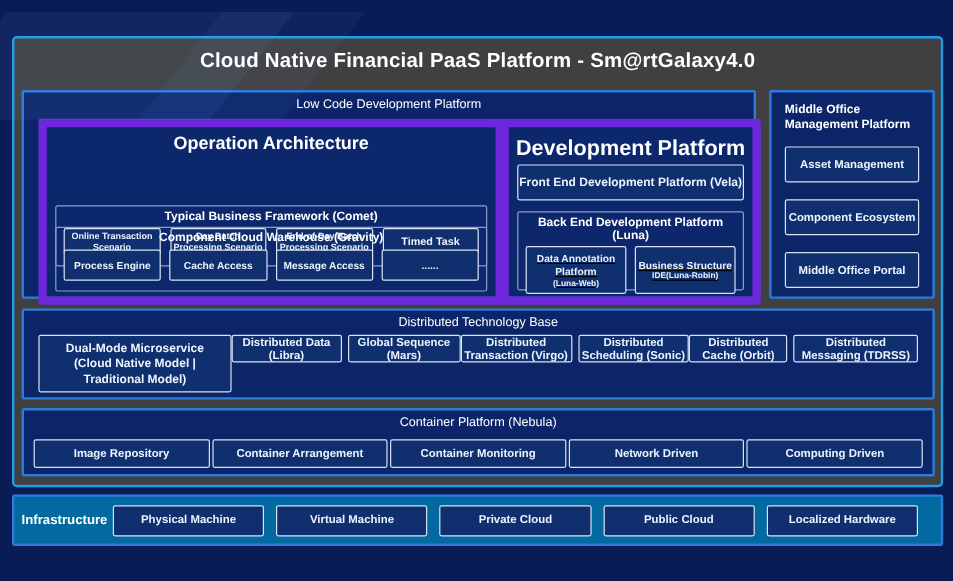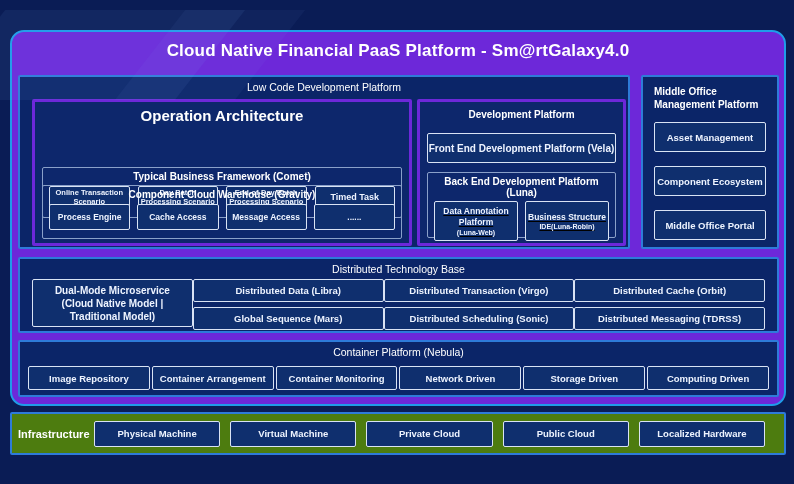--- a/index.html
+++ b/index.html
@@ -10,45 +10,45 @@
     -webkit-font-smoothing:antialiased;
   }
   
   .streak { position:absolute; pointer-events:none; z-index:5;
     background:rgba(130,180,255,0.07); transform:skewX(-38deg); }
   .s1 { left:-30px; top:10px; width:240px; height:90px; }
   .s2 { left:150px; top:10px; width:120px; height:90px; background:rgba(130,180,255,0.05); }
 
   .main-box {
     position:absolute; left:10px; top:30px; width:772px; height:372px;
-    border:2px solid #1f9ce9; background:#6d28d9; border-radius:14px;
+    border:2px solid #1f9ce9; background:#404040; border-radius:4px;
   }
   .main-title {
     position:absolute; top:9px; left:0; right:0; text-align:center;
     color:#ffffff; font-size:17px; font-weight:bold; letter-spacing:.2px; z-index:6;
   }
 
   .section {
     position:absolute; border:2px solid #2e7bd9; background:#0b2568; border-radius:2px;
   }
   .sec-title { text-align:center; color:#ffffff; font-weight:normal; font-size:10.5px; padding-top:4px; }
 
   .lowcode   { left:6px;  top:43px;  width:608px; height:170px; }
   .midoffice { left:629px; top:43px; width:134px; height:170px; }
   .distrib   { left:6px;  top:225px; width:757px; height:72px; }
   .containerp{ left:6px;  top:308px; width:757px; height:53px; }
 
   .sub-box {
-    position:absolute; border:3px solid #6d28d9; background:rgba(18,48,120,0.25); border-radius:2px;
+    position:absolute; border:7px solid #6d28d9; background:rgba(18,48,120,0.25); border-radius:2px;
   }
   .op-arch { left:12px; top:22px; width:374px; height:141px; }
   .dev-plat{ left:397px; top:22px; width:203px; height:141px; }
   .box-title { text-align:center; color:#fff; font-weight:bold; }
   .box-title.lg { font-size:15px; padding-top:5px; }
-  .box-title.md { font-size:10px; padding-top:7px; }
+  .box-title.md { font-size:18px; padding-top:7px; }
 
   .group { position:absolute; border:1px solid #8aa0c9; border-radius:2px; }
   .group-title { text-align:center; color:#fff; font-weight:bold; font-size:10px; padding-top:3px; }
   .comet   { left:7px; top:29px;  width:358px; height:49px;margin-top:36px; }
   .gravity { left:7px; top:83px;  width:358px; height:52px; }
   .backend { left:7px; top:70px;  width:187px; height:64px; }
 
   .leaf {
     border:1px solid #d9e3f4; background:#0f2f6e; border-radius:2px;
     color:#eef4ff; font-weight:bold; text-align:center;
@@ -69,29 +69,29 @@
   .midoffice .mo-title {
     color:#fff; font-weight:bold; font-size:10px; line-height:1.3;
     padding:8px 0 0 11px; width:110px;
   }
   .mo-items { display:flex; flex-direction:column; gap:14px; padding:11px 11px 0 11px; }
   .mo-items .leaf { height:28px; font-size:9.5px; }
 
   .distrib .d-row { position:absolute; left:12px; right:12px; top:20px;
     display:flex; justify-content:space-between; }
   .dual { width:168px; height:48px; font-size:10px; line-height:1.3; padding:0 6px; box-sizing:border-box; }
-  .d-col { width:200px; display:flex; flex-direction:column; gap:5px; }
+  .d-col { width:200px; display:flex; flex-direction:row; gap:5px; }
   .d-col .leaf { height:21px; font-size:9.5px; }
 
   .containerp .c-row { position:absolute; left:8px; right:8px; top:24px; display:flex; gap:2px; }
   .c-row .leaf { height:22px; font-size:9.5px; flex:1 1 0; }
 
   .infra {
     position:absolute; left:10px; top:412px; width:772px; height:39px;
-    border:2px solid #2e7bd9; background:#4d7c0f; border-radius:2px;
+    border:2px solid #2e7bd9; background:#0369a1; border-radius:2px;
     display:flex; align-items:center;
   }
   .infra-label { color:#fff; font-weight:bold; font-size:11px; padding-left:6px; width:76px; flex:0 0 auto; }
   .infra-row { display:flex; gap:10px; flex:1 1 auto; padding-right:19px; }
   .infra-row .leaf { height:24px; font-size:9.5px; flex:1 1 0; }
 </style>
 </head>
 <body>
 
 <div class="page">
@@ -176,21 +176,20 @@
       </div>
     </div>
 
     <div class="section containerp">
       <div class="sec-title">Container Platform (Nebula)</div>
       <div class="c-row">
         <div class="leaf">Image Repository</div>
         <div class="leaf">Container Arrangement</div>
         <div class="leaf">Container Monitoring</div>
         <div class="leaf">Network Driven</div>
-        <div class="leaf">Storage Driven</div>
         <div class="leaf">Computing Driven</div>
       </div>
     </div>
   </div>
 
   <div class="infra">
     <div class="infra-label">Infrastructure</div>
     <div class="infra-row">
       <div class="leaf">Physical Machine</div>
       <div class="leaf">Virtual Machine</div>

